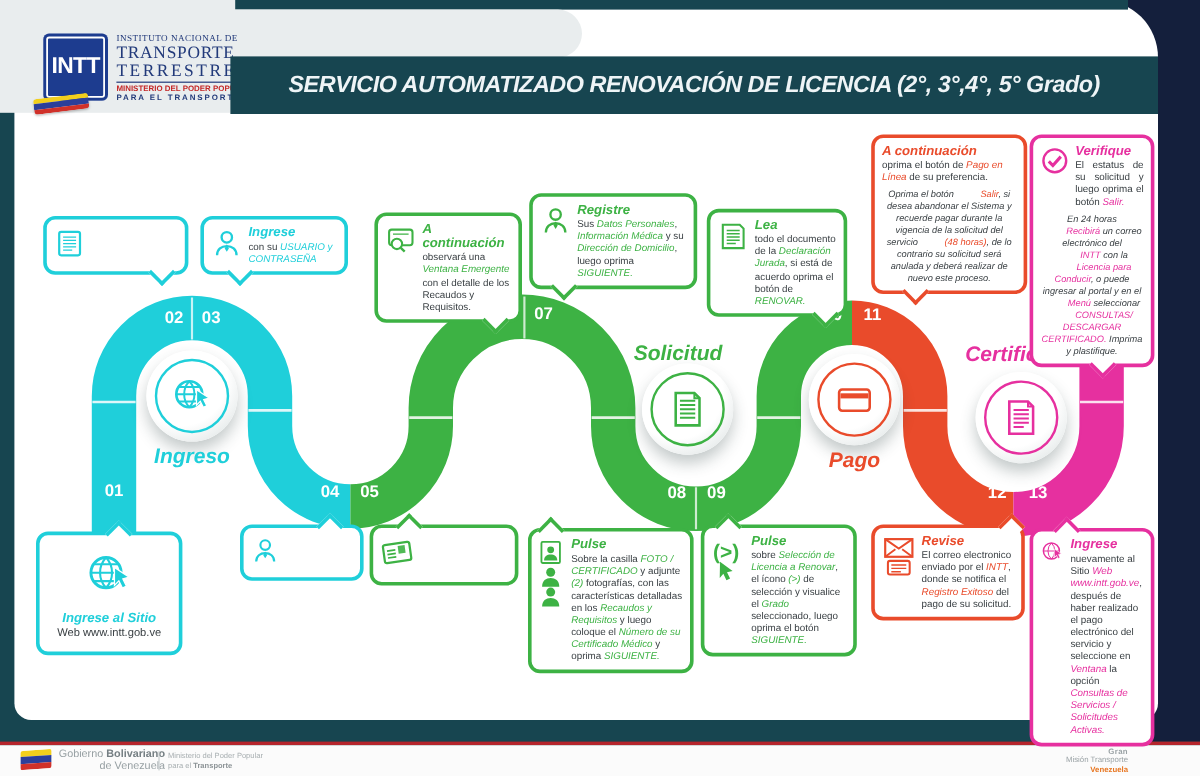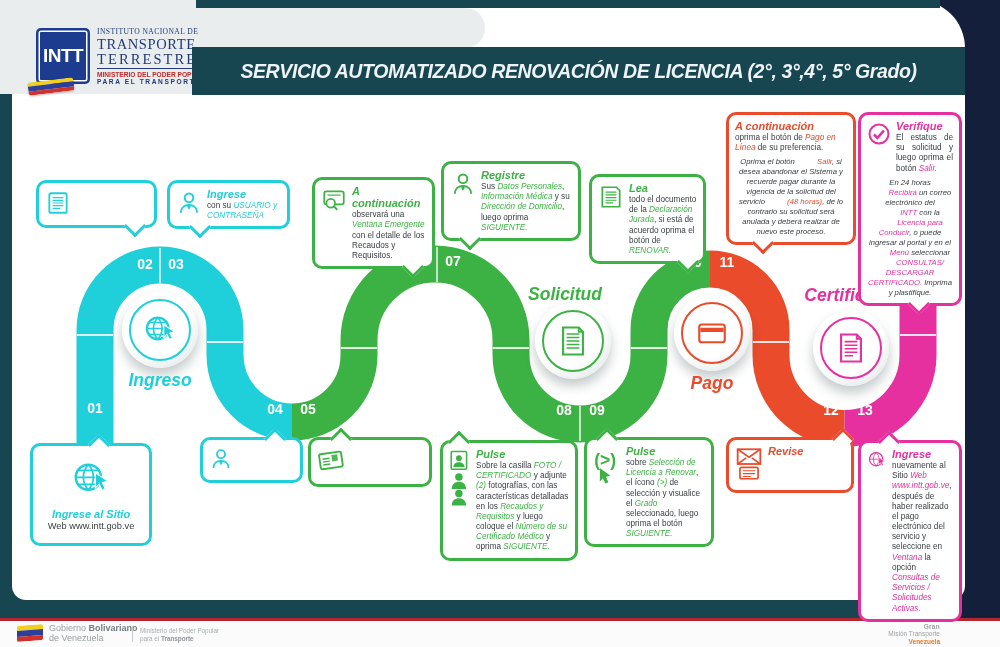--- a/index.html
+++ b/index.html
@@ -54,21 +54,21 @@
   .note .seg-a{color:var(--ac);font-style:italic;padding-left:20px;}
   .note .seg-pi{font-style:italic;}
   .center-box{display:flex;flex-direction:column;align-items:center;justify-content:center;text-align:center;}
   .center-box .bt{font-size:11px;margin-top:4px;}
   .center-box .bb{font-size:9.3px;}
   
   .footer-redline{position:absolute;left:0;top:618px;width:1000px;height:3px;background:#b5252c;}
   .footer-white{position:absolute;left:0;top:621px;width:1000px;height:26px;background:#fbfbfb;}
   .gov-flag{position:absolute;left:17px;top:625px;width:26px;height:16px;border-radius:2px;overflow:hidden;transform:skewY(-4deg);}
   .gov-flag i{display:block;height:33.3%;}
-  .gov-text{position:absolute;left:49px;top:624px;color:#97a0a3;font-size:9px;line-height:1.1;}
+  .gov-text{position:absolute;left:49px;top:624px;color:#97a0a3;font-size:9px;line-height:1.1;text-align:right;}
   .gov-text b{color:#757f83;}
   .gov-sep{position:absolute;left:132px;top:626px;width:1px;height:16px;background:#c6cccd;}
   .min-text{position:absolute;left:140px;top:627px;color:#a7aeb0;font-size:6.3px;line-height:1.25;}
   .min-text b{color:#8d9497;}
   .mission{position:absolute;left:878px;top:623px;width:62px;text-align:right;font-size:6.5px;line-height:1.12;color:#9aa2a5;}
   .mission .m1{font-weight:bold;letter-spacing:.3px;}
   .mission .m3{color:#e87722;font-weight:bold;}
 </style>
 </head>
 <body>
@@ -334,20 +334,21 @@
     <span class="tail up" style="left:106px"></span>
     <div class="box-row">
       <span class="icn"><svg width="28" height="34" viewBox="0 0 24 30">
             <rect x="2" y="2" width="20" height="13" fill="none" stroke="currentColor" stroke-width="1.6"></rect>
             <path d="M2,2 l10,7 10,-7 M2,15 l7.5,-5.5 M22,15 l-7.5,-5.5" fill="none" stroke="currentColor" stroke-width="1.4"></path>
             <rect x="4" y="18" width="16" height="10" rx="1.5" fill="none" stroke="currentColor" stroke-width="1.5"></rect>
             <path d="M6.5,21 h11 M6.5,23.5 h11 M6.5,26 h7" stroke="currentColor" stroke-width="1"></path>
           </svg></span>
       <div class="txt">
         <div class="bt">Revise</div>
+        <div class="bb"><span class="seg-p">El correo electronico enviado por el </span><span class="seg-a">INTT</span><span class="seg-p">, donde se notifica el </span><span class="seg-a">Registro Exitoso</span><span class="seg-p"> del pago de su solicitud.</span></div>
       </div>
     </div>
   </div>
 
   <div class="box pink" style="left:858px;top:440px;width:104px">
     <span class="tail up" style="left:20px"></span>
     <div class="box-row">
       <span class="icn"><svg width="20" height="20" viewBox="0 0 24 24">
             <circle cx="11" cy="11" r="8" fill="none" stroke="currentColor" stroke-width="1.5"></circle>
             <path d="M3,11 h16 M11,3 a11,11 0 0 1 0,16 M11,3 a11,11 0 0 0 0,16" fill="none" stroke="currentColor" stroke-width="1"></path>

